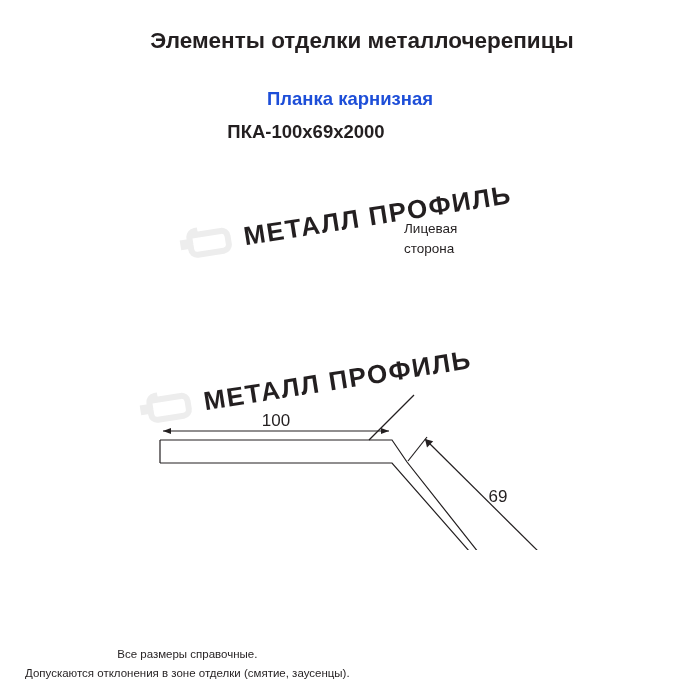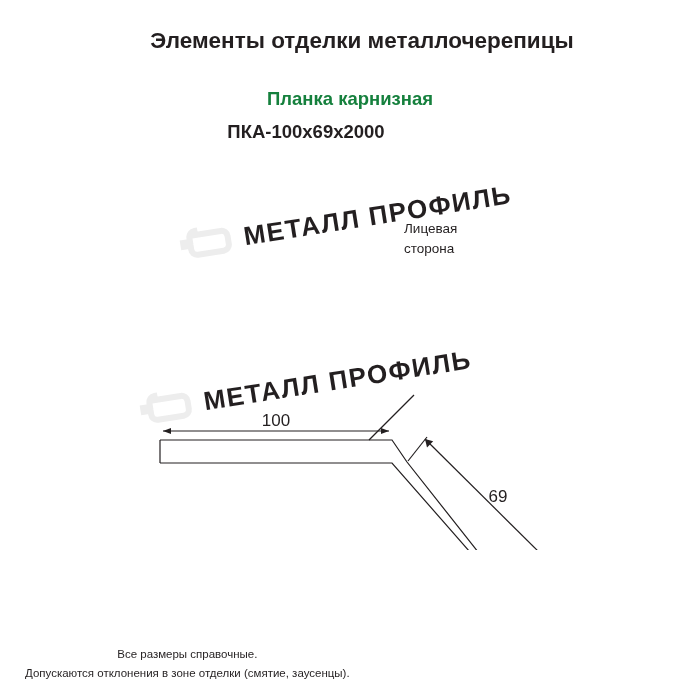--- a/index.html
+++ b/index.html
@@ -33,21 +33,21 @@
     padding-left: 12px;
   }
   .title-sub {
     position: absolute;
     left: 0;
     top: 88px;
     width: 700px;
     text-align: center;
     font-size: 18.5px;
     font-weight: bold;
-    color: #15803d;
+    color: #1d4ed8;
   }
   .title-code {
     position: absolute;
     left: 0;
     top: 121px;
     width: 612px;
     text-align: center;
     font-size: 18.5px;
     font-weight: bold;
     color: #231f20;

